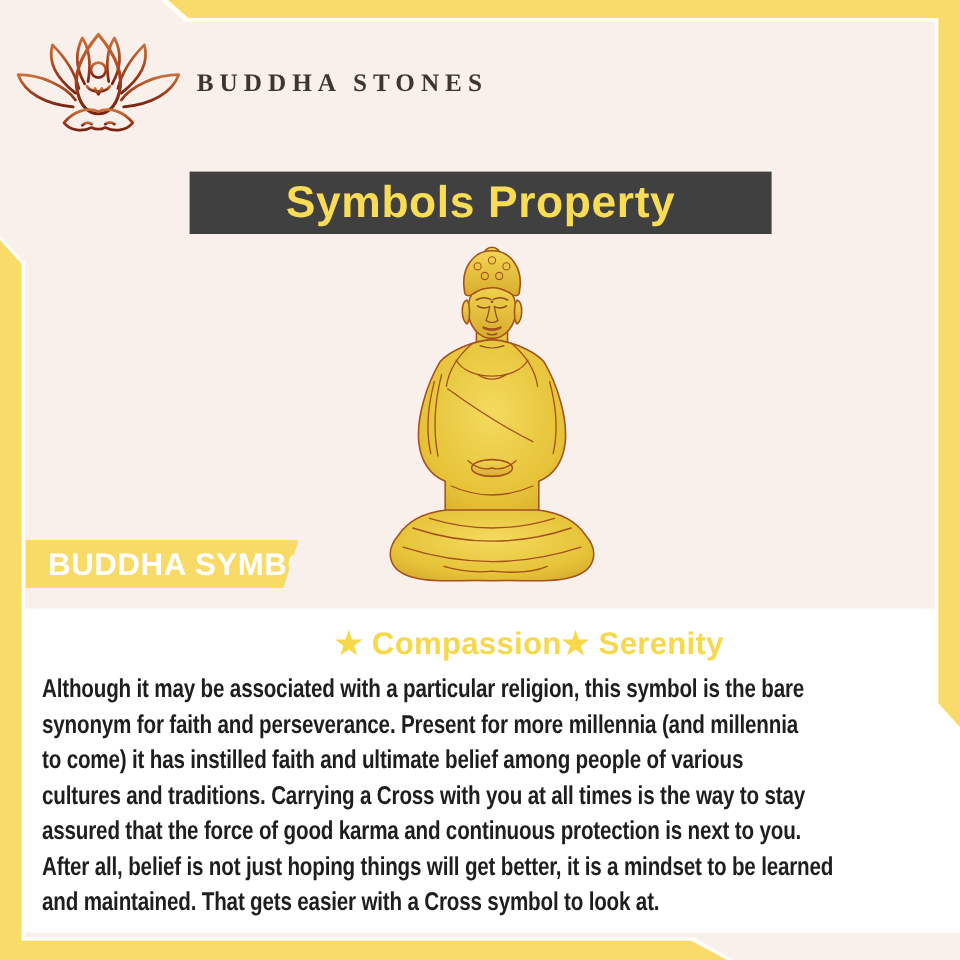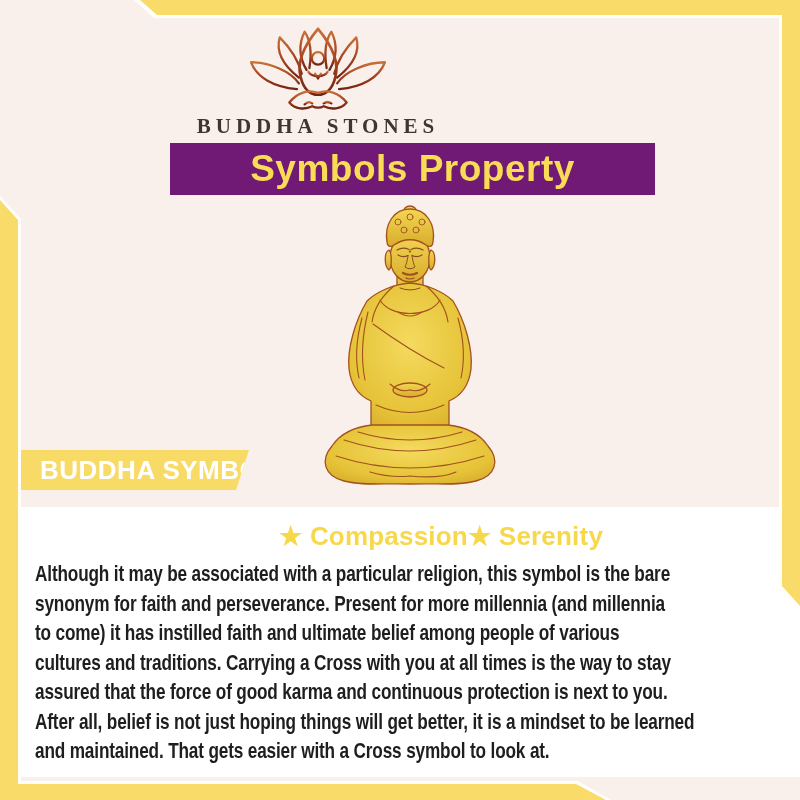--- a/index.html
+++ b/index.html
@@ -2,28 +2,28 @@
 <html><head>
 <meta charset="utf-8">
 <style>
   html,body { margin:0; padding:0; }
   body {
     width:800px; height:800px; position:relative; overflow:hidden;
     background:#FAF0EB;
     font-family:"Liberation Sans", sans-serif;
   }
   .ribbons { position:absolute; left:0; top:0; width:800px; height:800px; z-index:40; pointer-events:none; }
-  .logo-wrap { position:absolute; left:0; top:24px; width:636px; display:flex; flex-direction:column; align-items:center; z-index:10; }
+  .logo-wrap { position:absolute; left:0; top:24px; width:636px; display:flex; flex-direction:row; align-items:center; z-index:10; }
   .wordmark {
     margin-top:2px; font-family:"Liberation Serif", serif; font-size:21px; font-weight:600;
     letter-spacing:5px; color:#3E352D; white-space:nowrap;
   }
   .title-bar {
     position:absolute; left:158px; top:143px; width:485px; height:52px;
-    background:#701a75; z-index:10; display:flex; align-items:center; justify-content:center;margin-left:12px;
+    background:#404040; z-index:10; display:flex; align-items:center; justify-content:center;
   }
   .title-text { font-size:37px; font-weight:bold; color:#F9DC55; letter-spacing:0.5px; white-space:nowrap; }
   .statue { position:absolute; left:310px; top:199px; width:200px; height:292px; z-index:20; }
   .badge {
     position:absolute; left:21px; top:450px; width:228px; height:40px; z-index:30;
     background:#F8DB66; clip-path:polygon(0 0, 100% 0, calc(100% - 13px) 100%, 0 100%);
     color:#FFFFFF; font-size:26px; font-weight:700; letter-spacing:0.5px;
     line-height:40px; padding-left:19px; box-sizing:border-box; white-space:nowrap;
   }
   .content-panel { position:absolute; left:18px; top:507px; width:782px; height:270px; background:#FFFFFF; z-index:5; }

